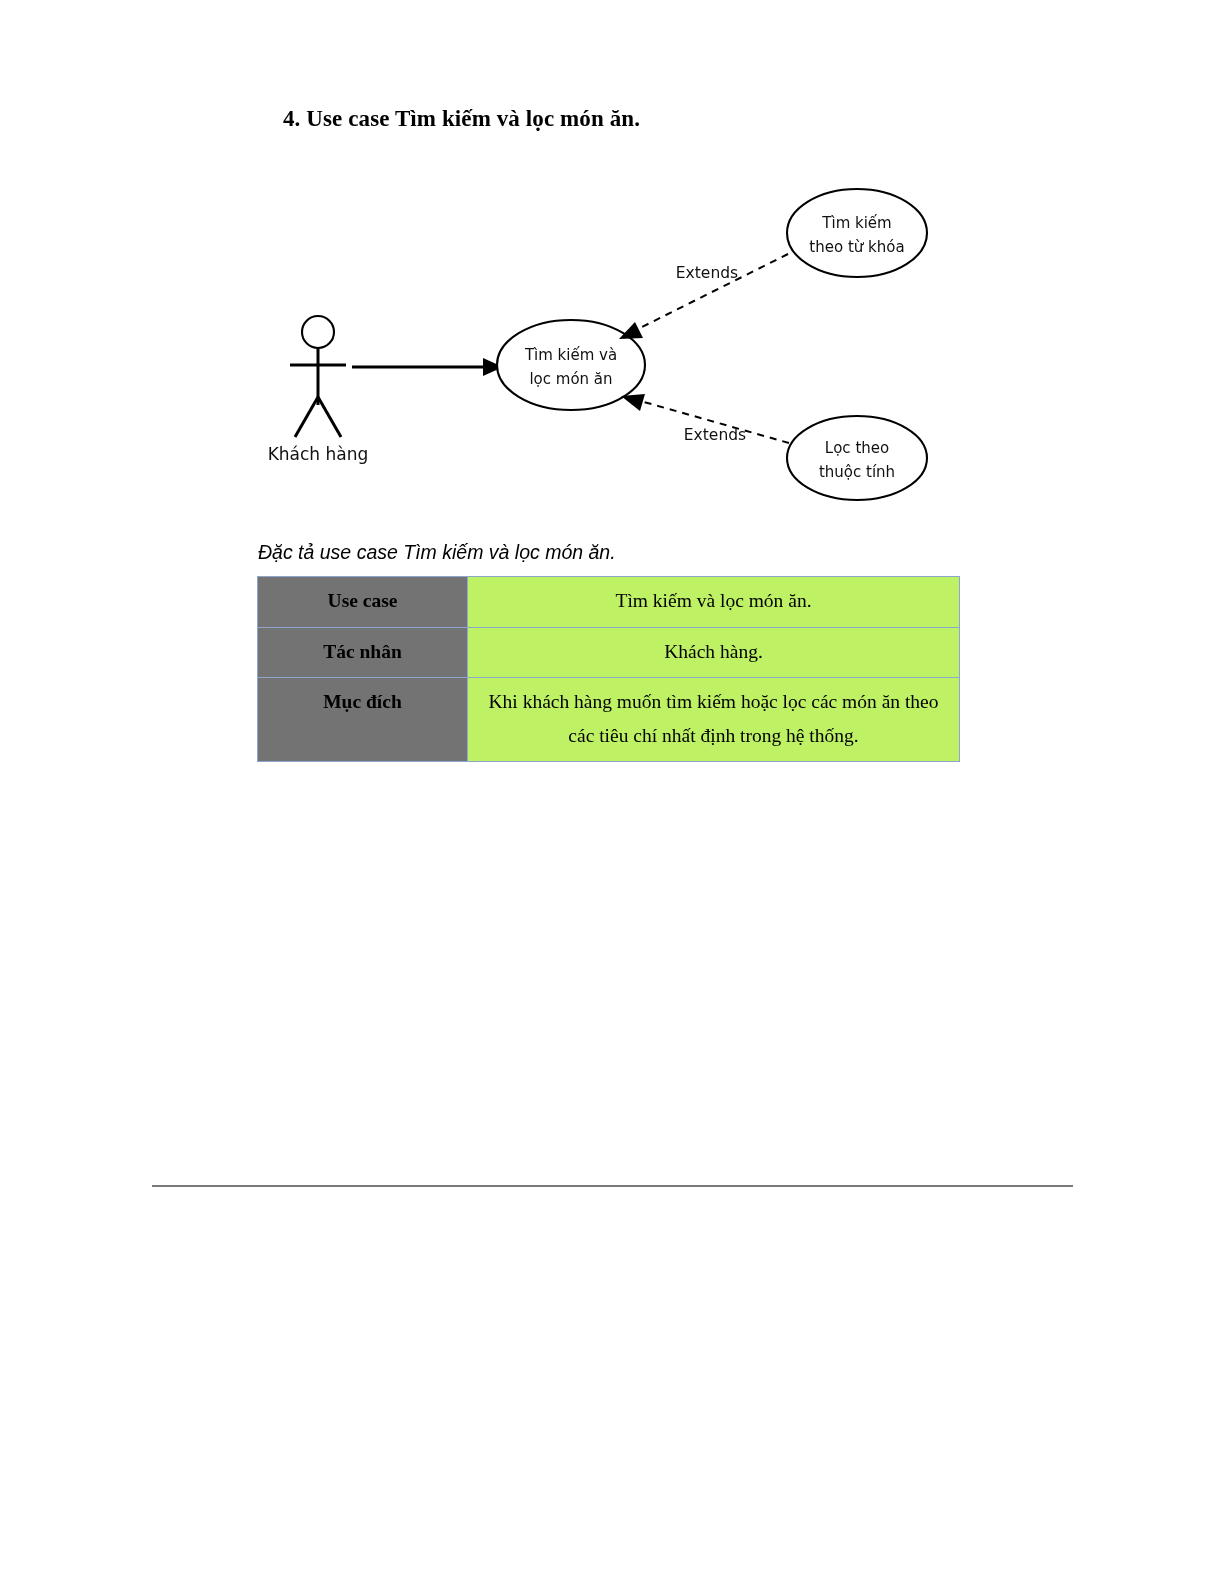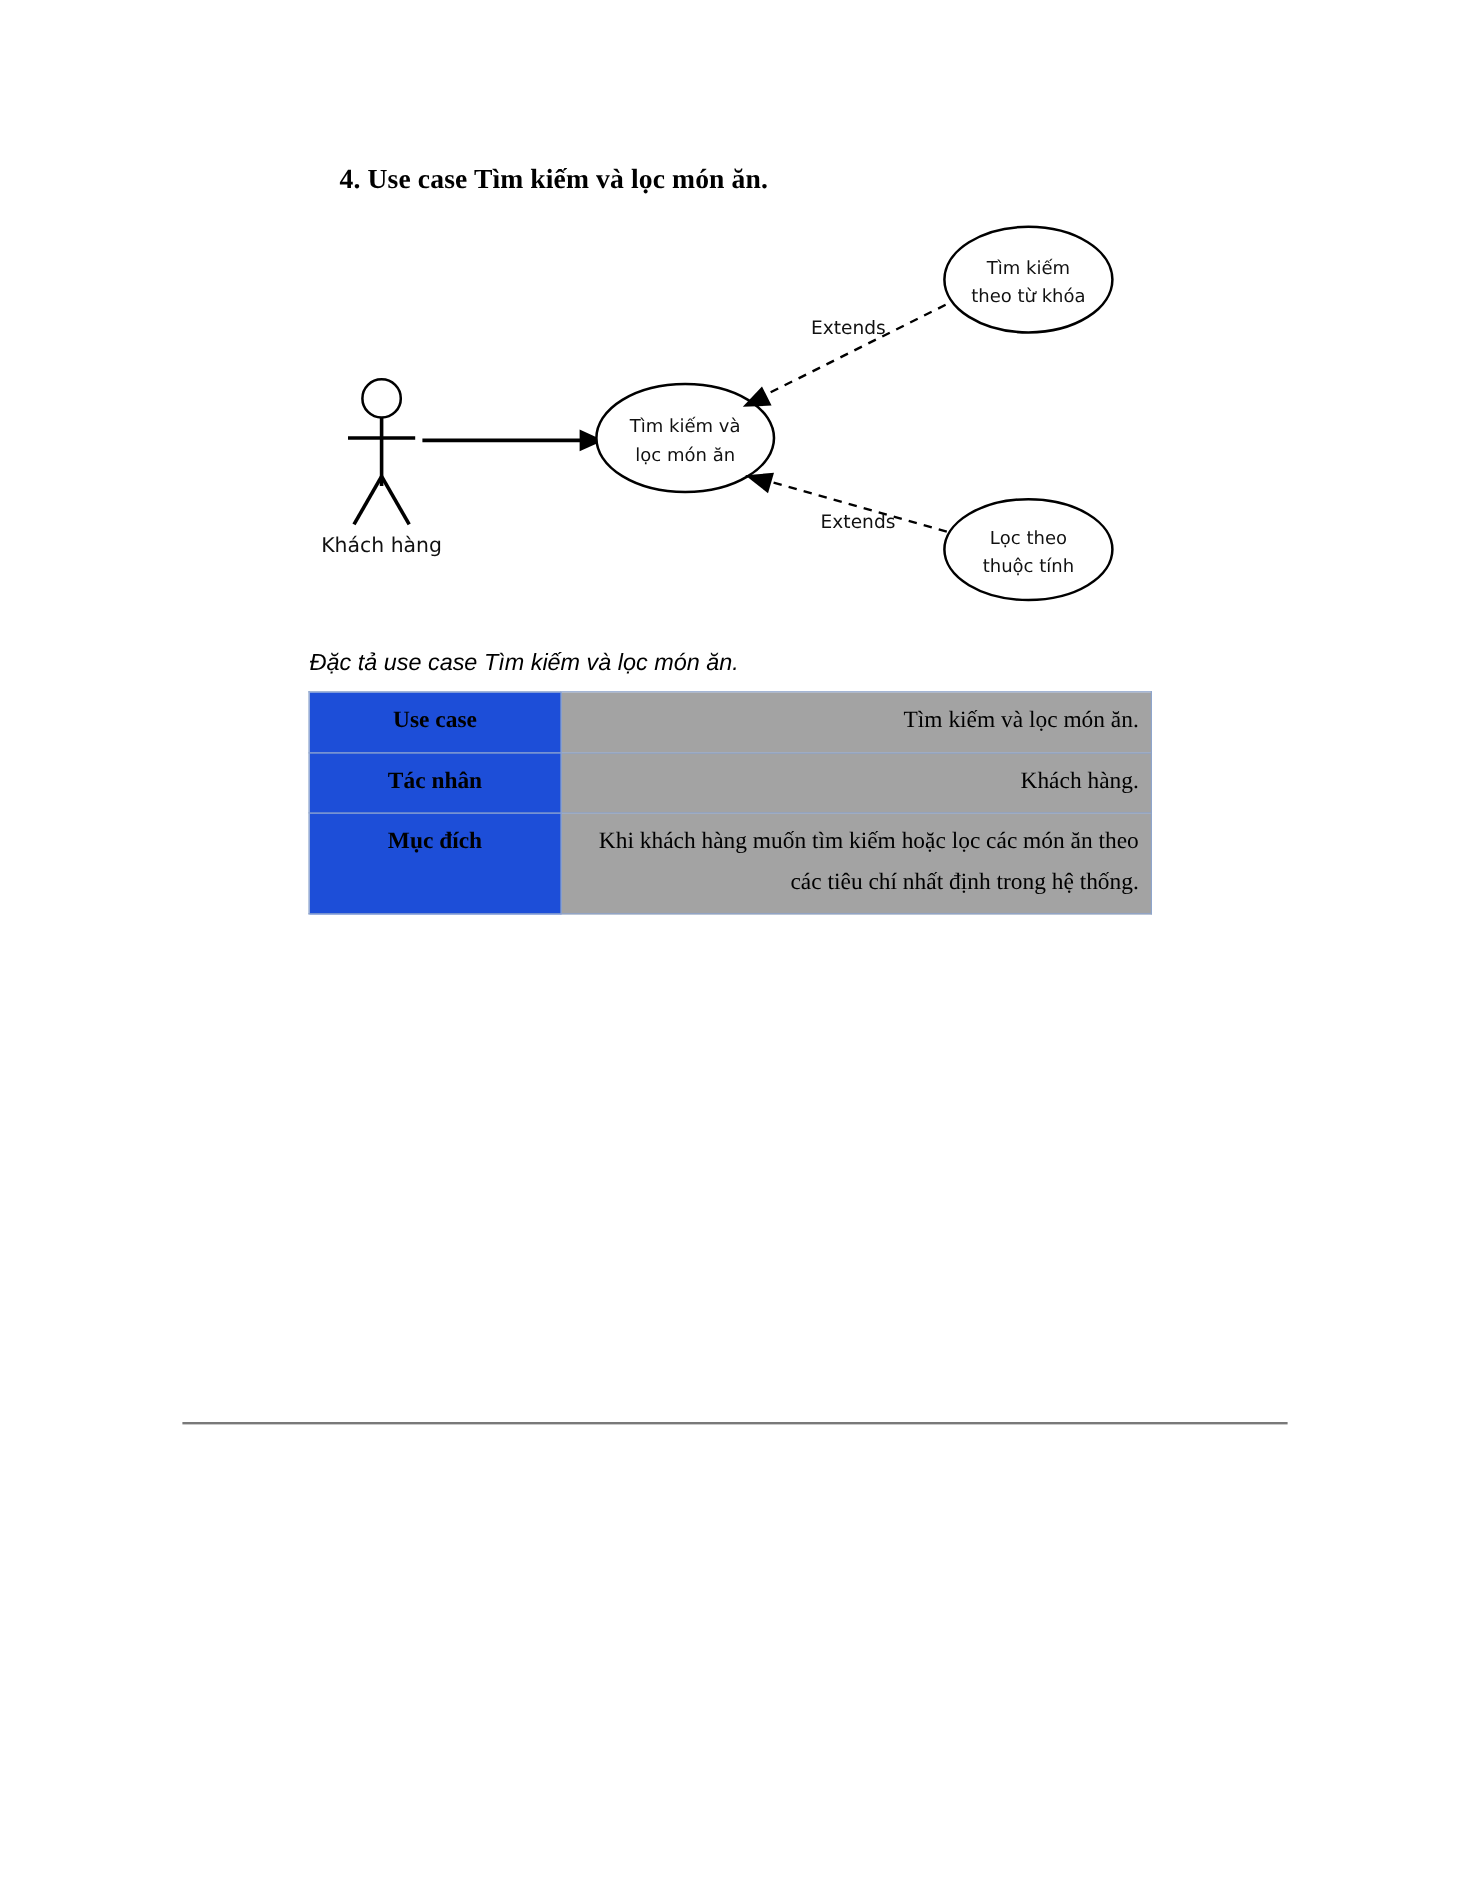--- a/index.html
+++ b/index.html
@@ -19,21 +19,20 @@
   
   #doc-heading {
     position: absolute;
     left: 283px;
     top: 106px;
     font-family: "Liberation Serif", serif;
     font-weight: bold;
     font-size: 23px;
     letter-spacing: 0.1px;
     white-space: nowrap;
-    margin-top: 31px;
   }
 
   
   #usecase-diagram {
     position: absolute;
     left: 255px;
     top: 175px;
     width: 720px;
     height: 350px;
   }
@@ -100,30 +99,30 @@
     font-size: 19.5px;
   }
   #spec-table td {
     border: 1px solid #8ea5cc;
     vertical-align: top;
     padding: 7px 10px 9px 10px;
     line-height: 1.72;
   }
   #spec-table td.label-cell {
     width: 201px;
-    background: #1d4ed8;
+    background: #737373;
     font-weight: bold;
     text-align: center;
     padding-left: 4px;
     padding-right: 4px;
     margin-top: 40px;
   }
   #spec-table td.value-cell {
-    background: #a3a3a3;
-    text-align: right;
+    background: #bef264;
+    text-align: center;
   }
 
   
   #footer-rule {
     position: absolute;
     left: 152px;
     top: 1185px;
     width: 921px;
     height: 0;
     border-top: 2px solid #797979;

